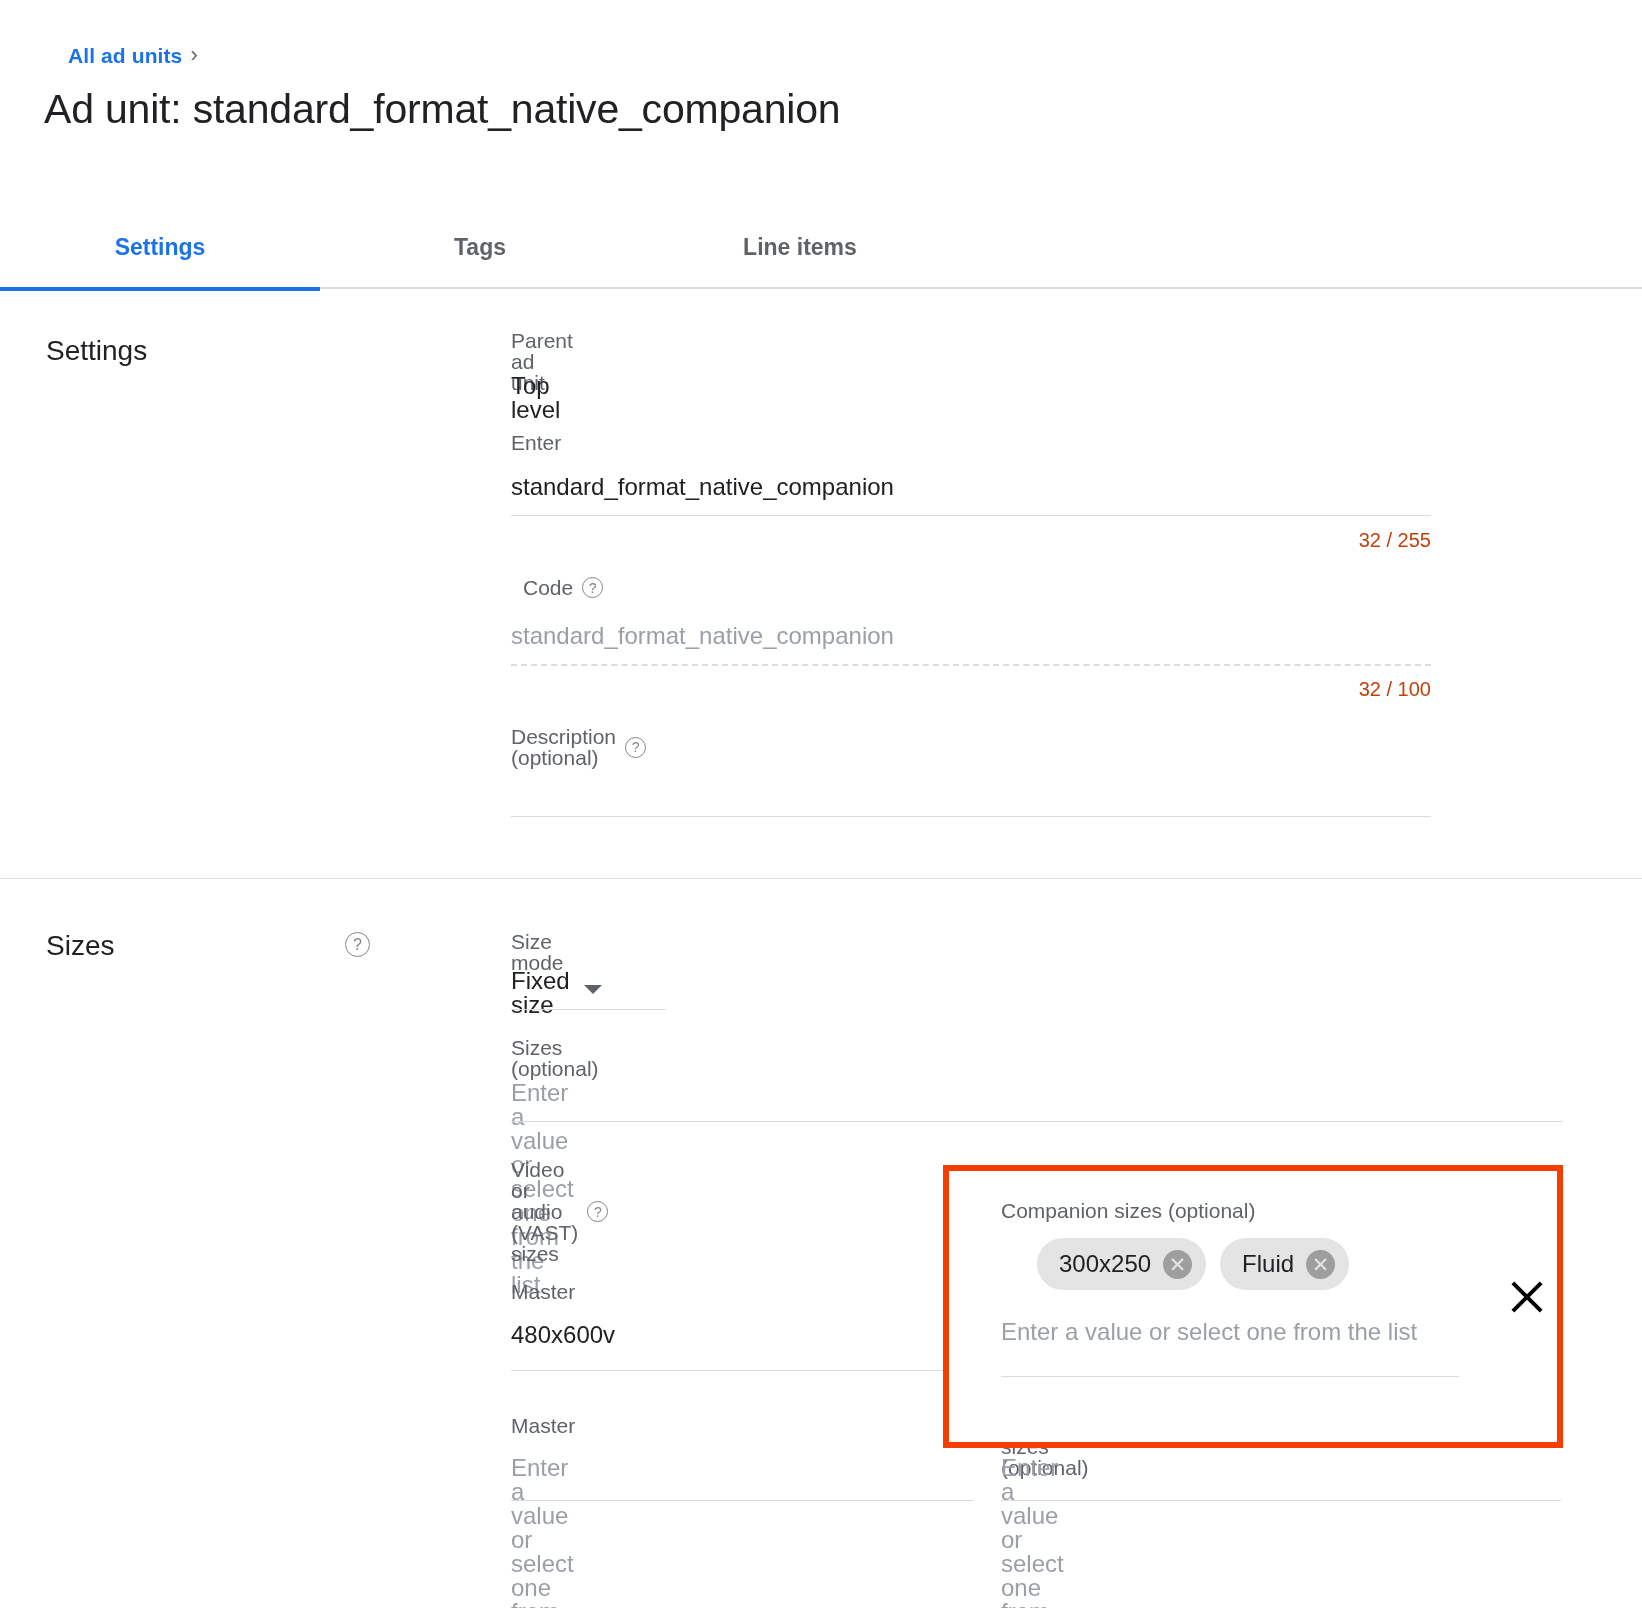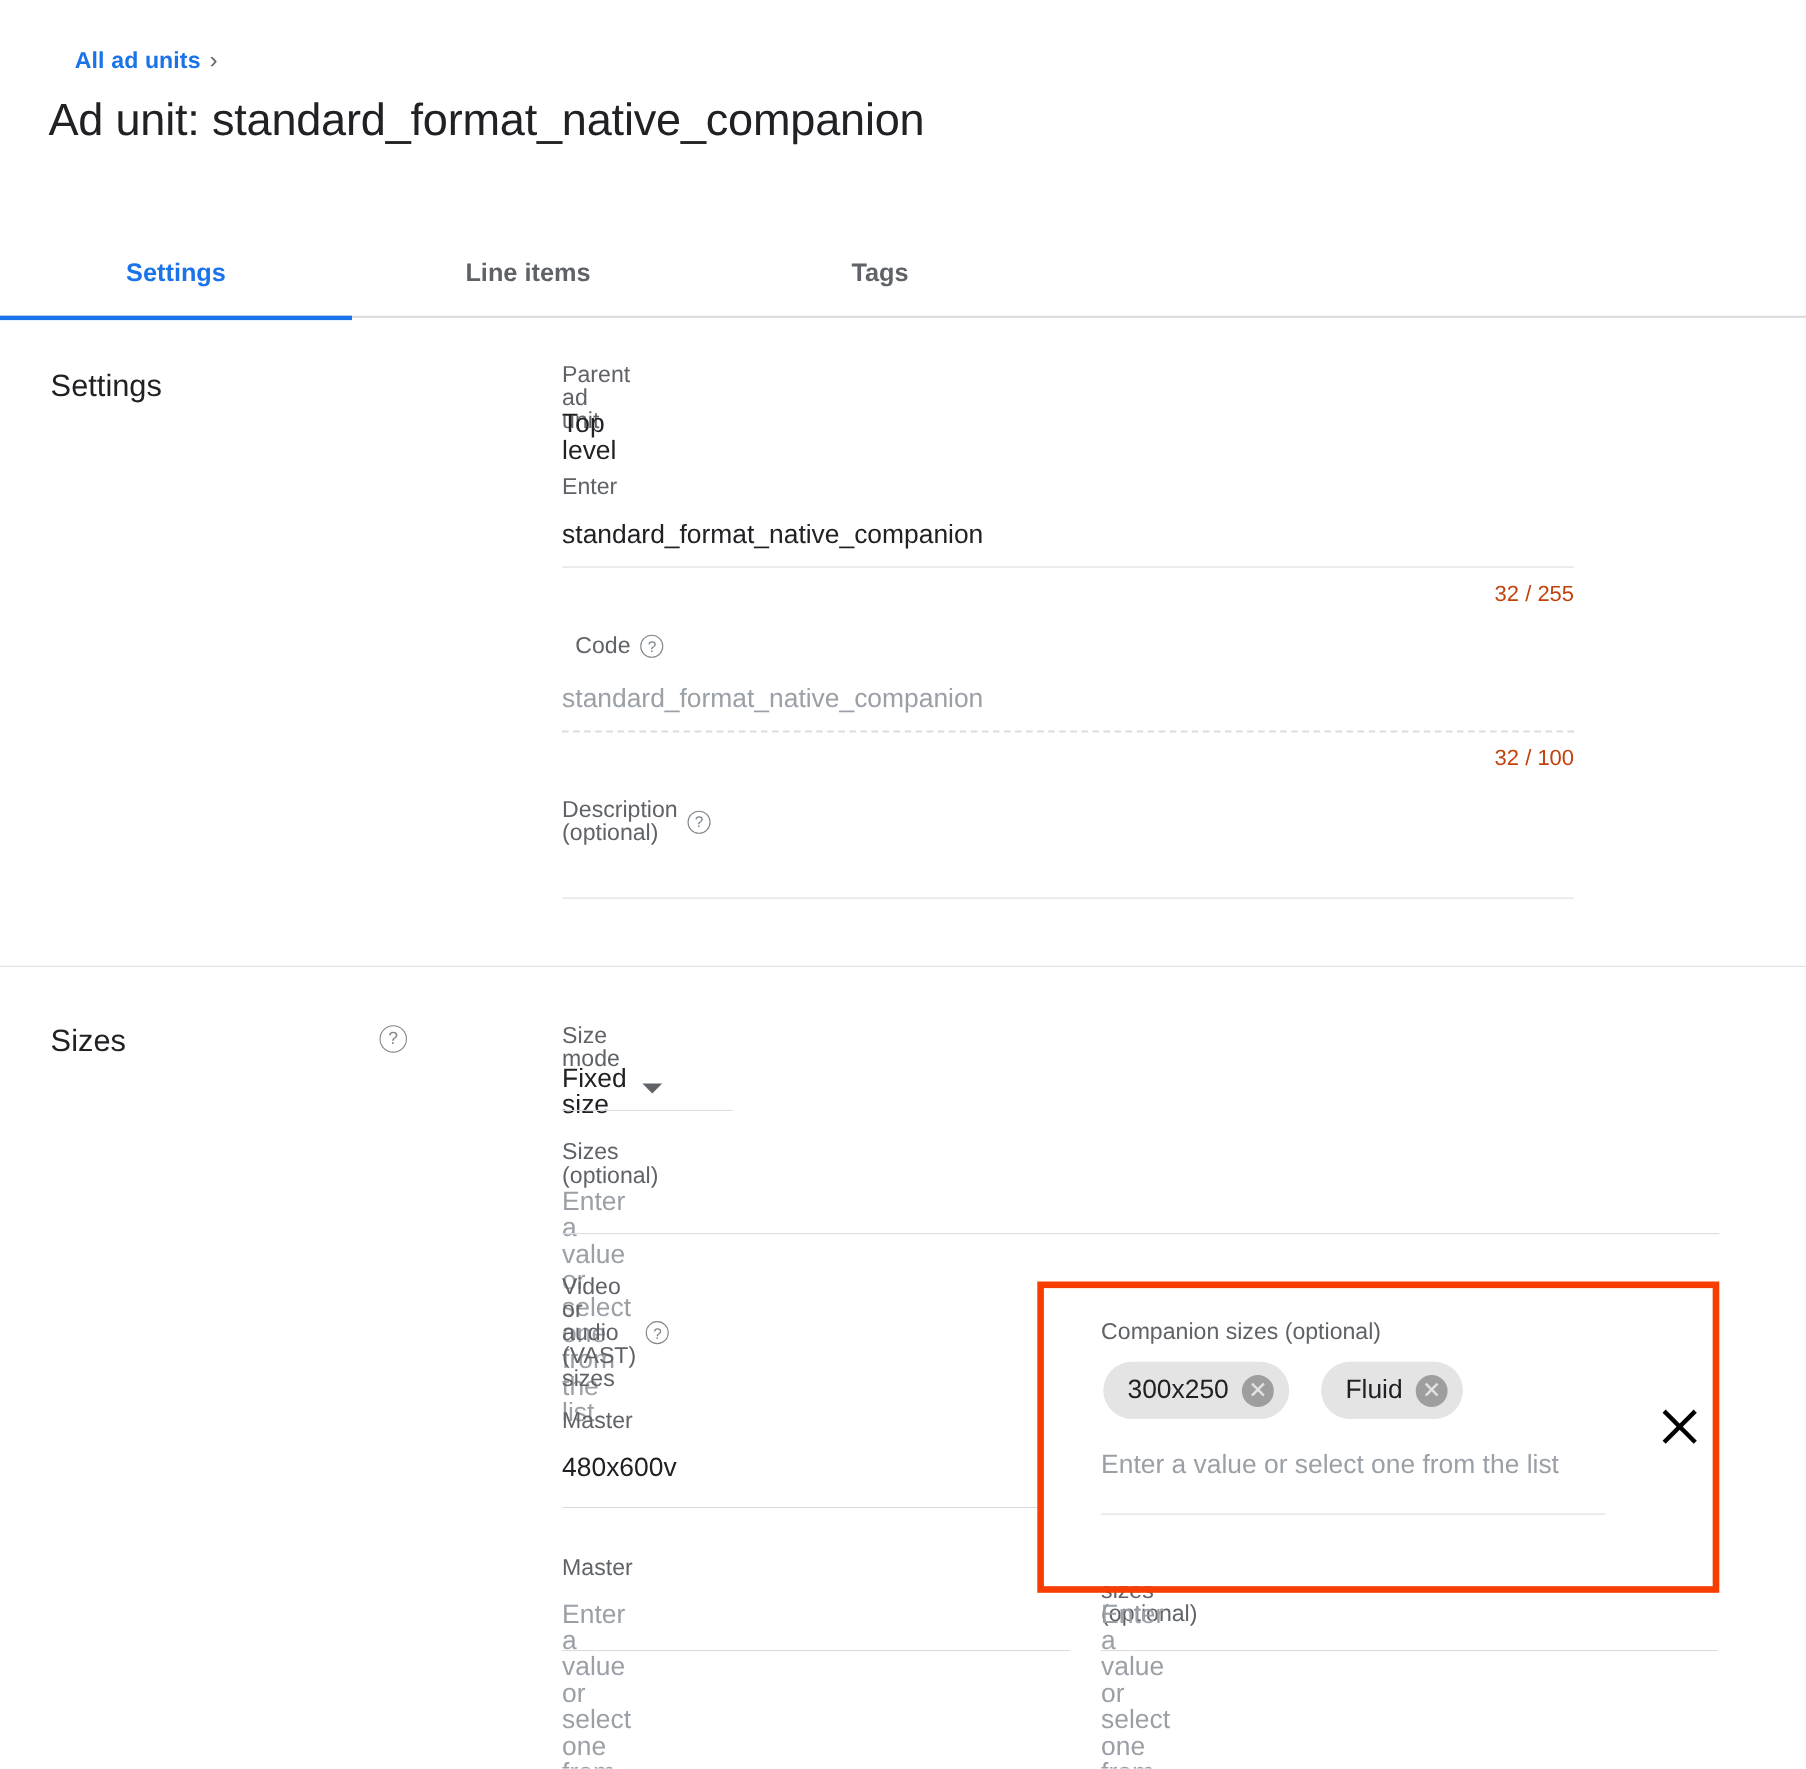--- a/index.html
+++ b/index.html
@@ -251,24 +251,24 @@
     <span class="chev">›</span>
   </div>
 
   <h1 class="page-title">Ad unit: standard_format_native_companion</h1>
 
   <div class="tabs">
     <div class="tab active">
       <span>Settings</span>
     </div>
     <div class="tab">
+      <span>Tags</span>
+    </div>
+    <div class="tab">
       <span>Line items</span>
-    </div>
-    <div class="tab">
-      <span>Tags</span>
     </div>
   </div>
 
   <div class="section section-settings">
 
     <div class="section-title" style="top:46px;">Settings</div>
 
     <div class="fields" style="top:0;">
 
       <div class="abs" style="left:0; top:41px;">
@@ -372,21 +372,21 @@
 
     </div>
   </div>
 
   <div class="highlight-inner-shadow"></div>
 
   <div class="abs" style="left:1001px; top:1200px; z-index:4;">
     <div class="field-label">Companion sizes (optional)</div>
   </div>
 
-  <div class="abs" style="left:1003px; top:1238px; z-index:4; display:flex; gap:29px;align-items:center;">
+  <div class="abs" style="left:1037px; top:1238px; z-index:4; display:flex; gap:14px;align-items:center;">
     <span class="chip">
       <span>300x250</span>
       <span class="chip-remove">✕</span>
     </span>
     <span class="chip">
       <span>Fluid</span>
       <span class="chip-remove">✕</span>
     </span>
   </div>
 

